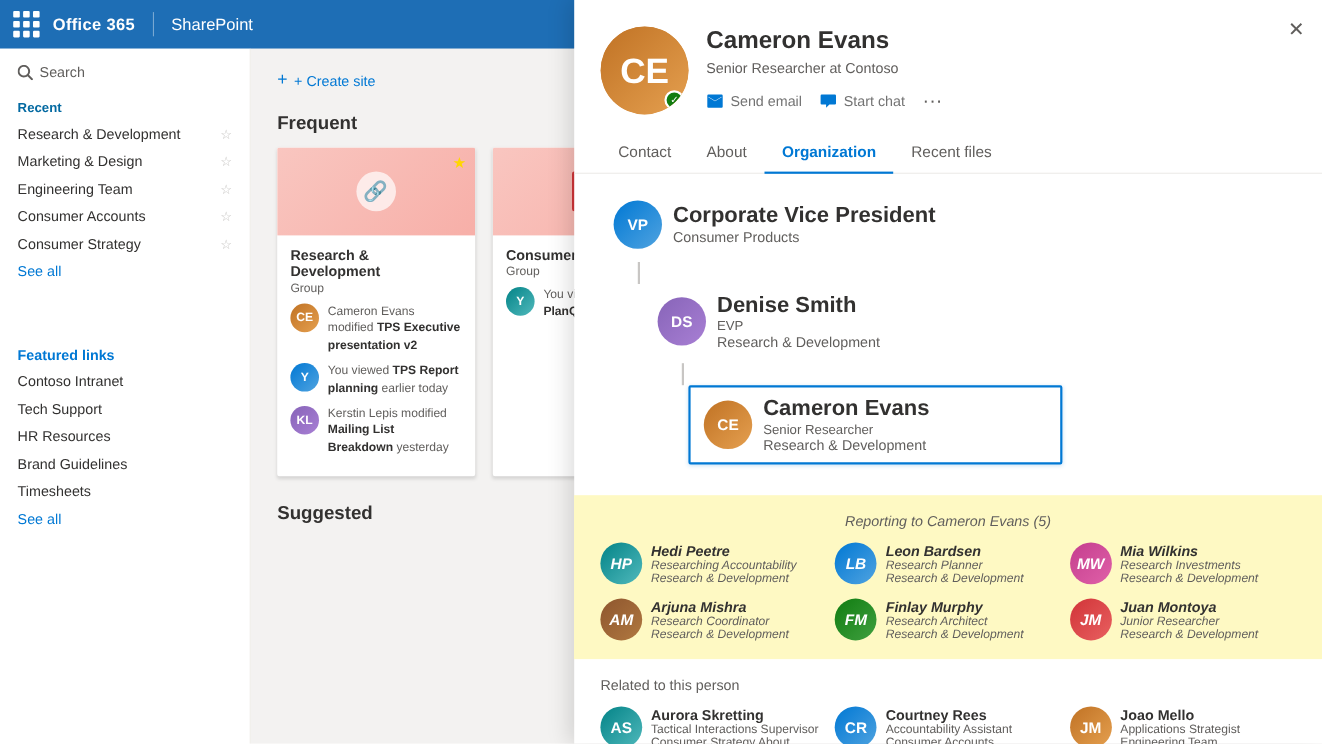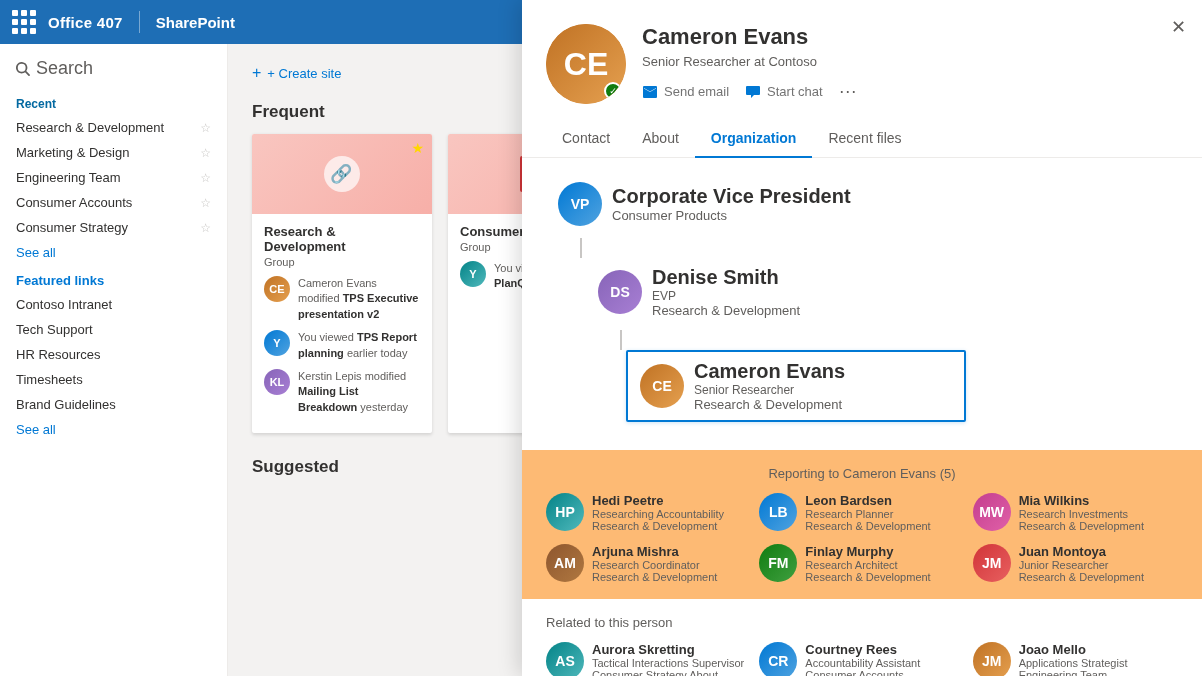--- a/index.html
+++ b/index.html
@@ -9,21 +9,21 @@
     .topbar {
       display: flex; align-items: center;
       background: #1e6eb5; color: white;
       height: 44px; padding: 0 12px; gap: 12px;
       position: fixed; top: 0; left: 0; right: 0; z-index: 100;
     }
     .topbar-grid { display: grid; grid-template-columns: repeat(3,6px); grid-template-rows: repeat(3,6px); gap: 3px; cursor: pointer; }
     .topbar-grid-dot { width: 6px; height: 6px; background: white; border-radius: 1px; }
     .topbar-divider { width: 1px; height: 22px; background: rgba(255,255,255,0.4); margin: 0 4px; }
     .topbar-title { font-size: 15px; font-weight: 600; letter-spacing: 0.3px; }
-    .topbar-app { font-size: 15px; font-weight: 700; }
+    .topbar-app { font-size: 15px; font-weight: 400; }
 
     
     .sidebar {
       position: fixed; top: 44px; left: 0; bottom: 0; width: 228px;
       background: white; border-right: 1px solid #edebe9;
       overflow-y: auto; padding: 8px 0;
     }
     .sidebar-search {
       display: flex; align-items: center; gap: 6px;
       padding: 6px 16px 10px; color: #605e5c;
@@ -32,21 +32,21 @@
       font-size: 12px; font-weight: 600; color: #0369a1;
       padding: 8px 16px 4px; text-transform: none;
     }
     .sidebar-item {
       display: flex; align-items: center; justify-content: space-between;
       padding: 5px 16px; cursor: pointer; color: #323130;
     }
     .sidebar-item-text { font-size: 13px; }
     .sidebar-star { color: #c8c6c4; font-size: 12px; }
     .sidebar-see-all { color: #0078d4; padding: 5px 16px; cursor: pointer; font-size: 13px; }
-    .sidebar-featured { font-size: 13px; font-weight: 600; color: #0078d4; padding: 8px 16px 4px; }
+    .sidebar-featured { font-size: 13px; font-weight: 600; color: #0078d4; padding: 8px 16px 4px; margin-top: 48px; }
     .sidebar-link { padding: 5px 16px; color: #323130; cursor: pointer; font-size: 13px; }
 
     
     .main {
       position: fixed; top: 44px; left: 228px; right: 0; bottom: 0;
       background: #f3f2f1; overflow-y: auto; padding: 20px 24px;
     }
     .main-header { display: flex; align-items: center; justify-content: space-between; margin-bottom: 20px; }
     .create-site-btn {
       display: flex; align-items: center; gap: 6px;
@@ -136,21 +136,21 @@
       width: 44px; height: 44px; border-radius: 50%; flex-shrink: 0;
       background: #c8c6c4; overflow: hidden;
     }
     .org-person-info { flex: 1; }
     .org-person-name { font-size: 20px; font-weight: 600; color: #323130; }
     .org-person-role { font-size: 12px; color: #605e5c; }
     .org-person-dept { font-size: 13px; color: #605e5c; }
     .org-connector { width: 2px; height: 20px; background: #c8c6c4; margin-left: 34px; }
     .org-indent { margin-left: 40px; }
     .org-indent-2 { margin-left: 80px; }
-    .reports-section { background: #fdba74; padding: 16px 24px; }
+    .reports-section { background: #fef9c3; padding: 16px 24px; font-style: italic; }
     .reports-label { font-size: 13px; color: #605e5c; margin-bottom: 12px; text-align: center; }
     .reports-grid { display: grid; grid-template-columns: 1fr 1fr 1fr; gap: 12px 8px; }
     .report-item { display: flex; align-items: flex-start; gap: 8px; cursor: pointer; }
     .report-avatar { width: 38px; height: 38px; border-radius: 50%; flex-shrink: 0; background: #c8c6c4; overflow: hidden; }
     .report-info { }
     .report-name { font-size: 13px; font-weight: 600; color: #323130; }
     .report-role { font-size: 11px; color: #605e5c; }
     .report-dept { font-size: 11px; color: #605e5c; }
     .related-section { padding: 16px 24px; }
     .related-label { font-size: 13px; color: #605e5c; margin-bottom: 12px; }
@@ -182,31 +182,31 @@
     <div class="topbar-grid-dot"></div>
       <div class="topbar-grid-dot"></div>
       <div class="topbar-grid-dot"></div>
     <div class="topbar-grid-dot"></div>
       <div class="topbar-grid-dot"></div>
       <div class="topbar-grid-dot"></div>
     <div class="topbar-grid-dot"></div>
       <div class="topbar-grid-dot"></div>
       <div class="topbar-grid-dot"></div>
   </div>
-  <span class="topbar-title">Office 407</span>
+  <span class="topbar-title">Office 365</span>
   <div class="topbar-divider"></div>
   <span class="topbar-app">SharePoint</span>
 </div>
 
 <div class="sidebar">
   <div class="sidebar-search">
     <svg width="14" height="14" viewBox="0 0 16 16" fill="#605e5c">
       <path d="M11.742 10.344a6.5 6.5 0 1 0-1.397 1.398l3.85 3.85a1 1 0 0 0 1.415-1.414l-3.868-3.834zM2 6.5a4.5 4.5 0 1 1 9 0 4.5 4.5 0 0 1-9 0z"></path>
     </svg>
-    <span style="color:#605e5c;font-size:18px;">Search</span>
+    <span style="color:#605e5c;font-size:13px;">Search</span>
   </div>
 
   <div class="sidebar-section-label">Recent</div>
 
   <div class="sidebar-item">
     <span class="sidebar-item-text">Research &amp; Development</span>
     <span class="sidebar-star">☆</span>
   </div>
   <div class="sidebar-item">
     <span class="sidebar-item-text">Marketing &amp; Design</span>
@@ -223,22 +223,22 @@
   <div class="sidebar-item">
     <span class="sidebar-item-text">Consumer Strategy</span>
     <span class="sidebar-star">☆</span>
   </div>
   <div class="sidebar-see-all">See all</div>
 
   <div class="sidebar-featured">Featured links</div>
   <div class="sidebar-link">Contoso Intranet</div>
   <div class="sidebar-link">Tech Support</div>
   <div class="sidebar-link">HR Resources</div>
+  <div class="sidebar-link">Brand Guidelines</div>
   <div class="sidebar-link">Timesheets</div>
-  <div class="sidebar-link">Brand Guidelines</div>
   <div class="sidebar-see-all">See all</div>
 </div>
 
 <div class="main">
   <div class="main-header">
     <div class="create-site-btn">
       <span style="font-size:16px;">+</span>
       <span>+ Create site</span>
     </div>
   </div>

